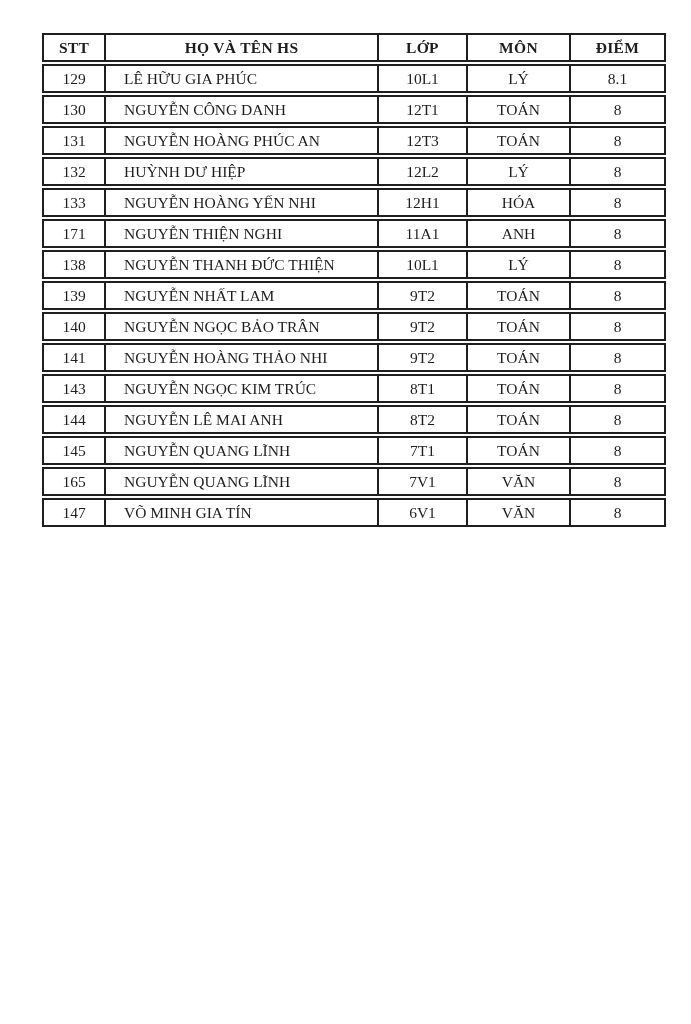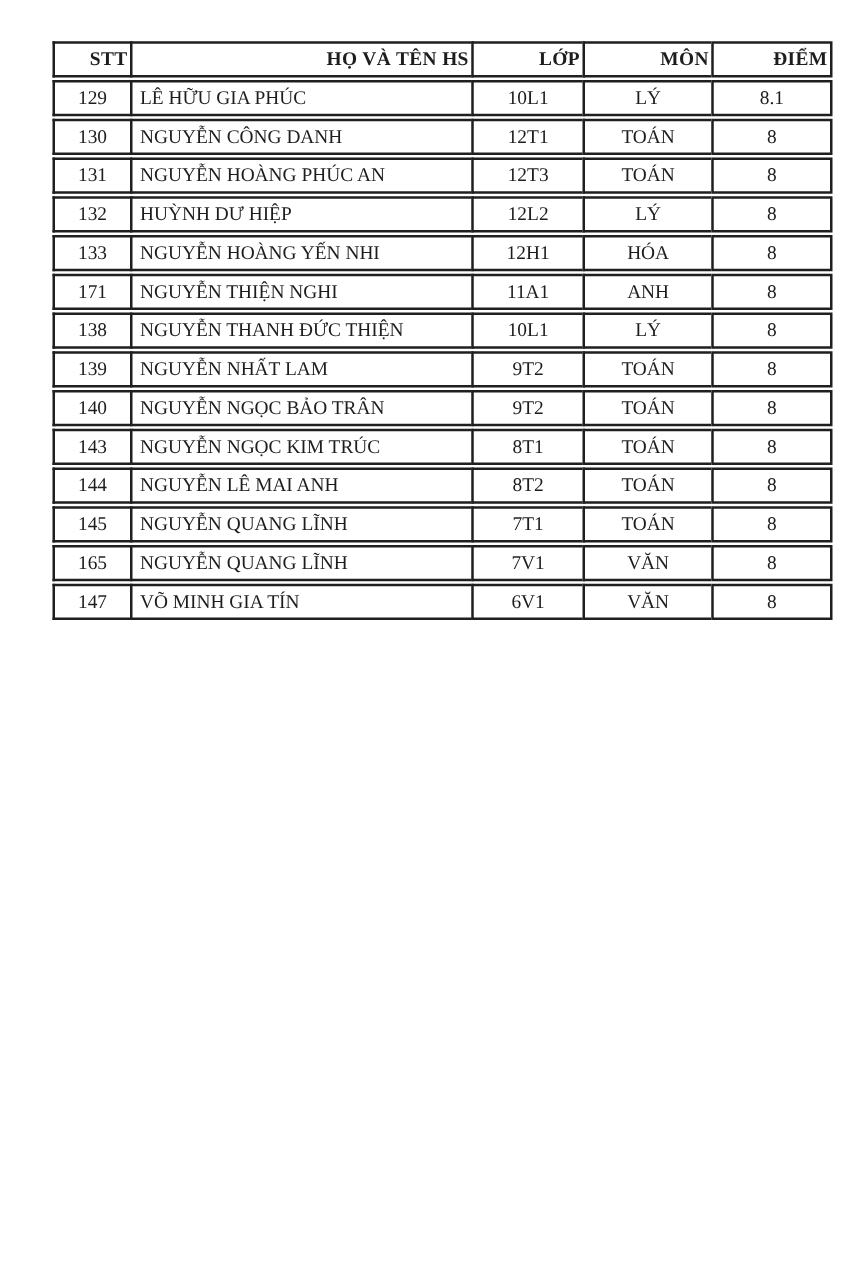--- a/index.html
+++ b/index.html
@@ -47,32 +47,31 @@
     background: #ffffff;
   }
   table.score-table th:last-child,
   table.score-table td:last-child {
     border-right: 2px solid #1f1f1f;
   }
   table.score-table th {
     font-weight: bold;
     font-size: 15.5px;
     letter-spacing: 0.3px;
-    text-align: right;
   }
   
   table.score-table th:nth-child(1), table.score-table td:nth-child(1) { width: 56px; }
   table.score-table th:nth-child(2), table.score-table td:nth-child(2) { width: 267px; }
   table.score-table th:nth-child(3), table.score-table td:nth-child(3) { width: 83px; }
   table.score-table th:nth-child(4), table.score-table td:nth-child(4) { width: 97px; }
   table.score-table th:nth-child(5), table.score-table td:nth-child(5) { width: 89px; }
   
   table.score-table td:nth-child(2) {
     text-align: left;
-    padding-left: 6px;
+    padding-left: 18px;
   }
 </style>
 </head>
 <body>
 
 <div class="sheet">
   <table class="score-table">
     <thead>
       <tr>
           <th>STT</th>
@@ -140,20 +139,27 @@
           <td>8</td>
         </tr>
         <tr>
           <td>140</td>
           <td>NGUYỄN NGỌC BẢO TRÂN</td>
           <td>9T2</td>
           <td>TOÁN</td>
           <td>8</td>
         </tr>
         <tr>
+          <td>141</td>
+          <td>NGUYỄN HOÀNG THẢO NHI</td>
+          <td>9T2</td>
+          <td>TOÁN</td>
+          <td>8</td>
+        </tr>
+        <tr>
           <td>143</td>
           <td>NGUYỄN NGỌC KIM TRÚC</td>
           <td>8T1</td>
           <td>TOÁN</td>
           <td>8</td>
         </tr>
         <tr>
           <td>144</td>
           <td>NGUYỄN LÊ MAI ANH</td>
           <td>8T2</td>

